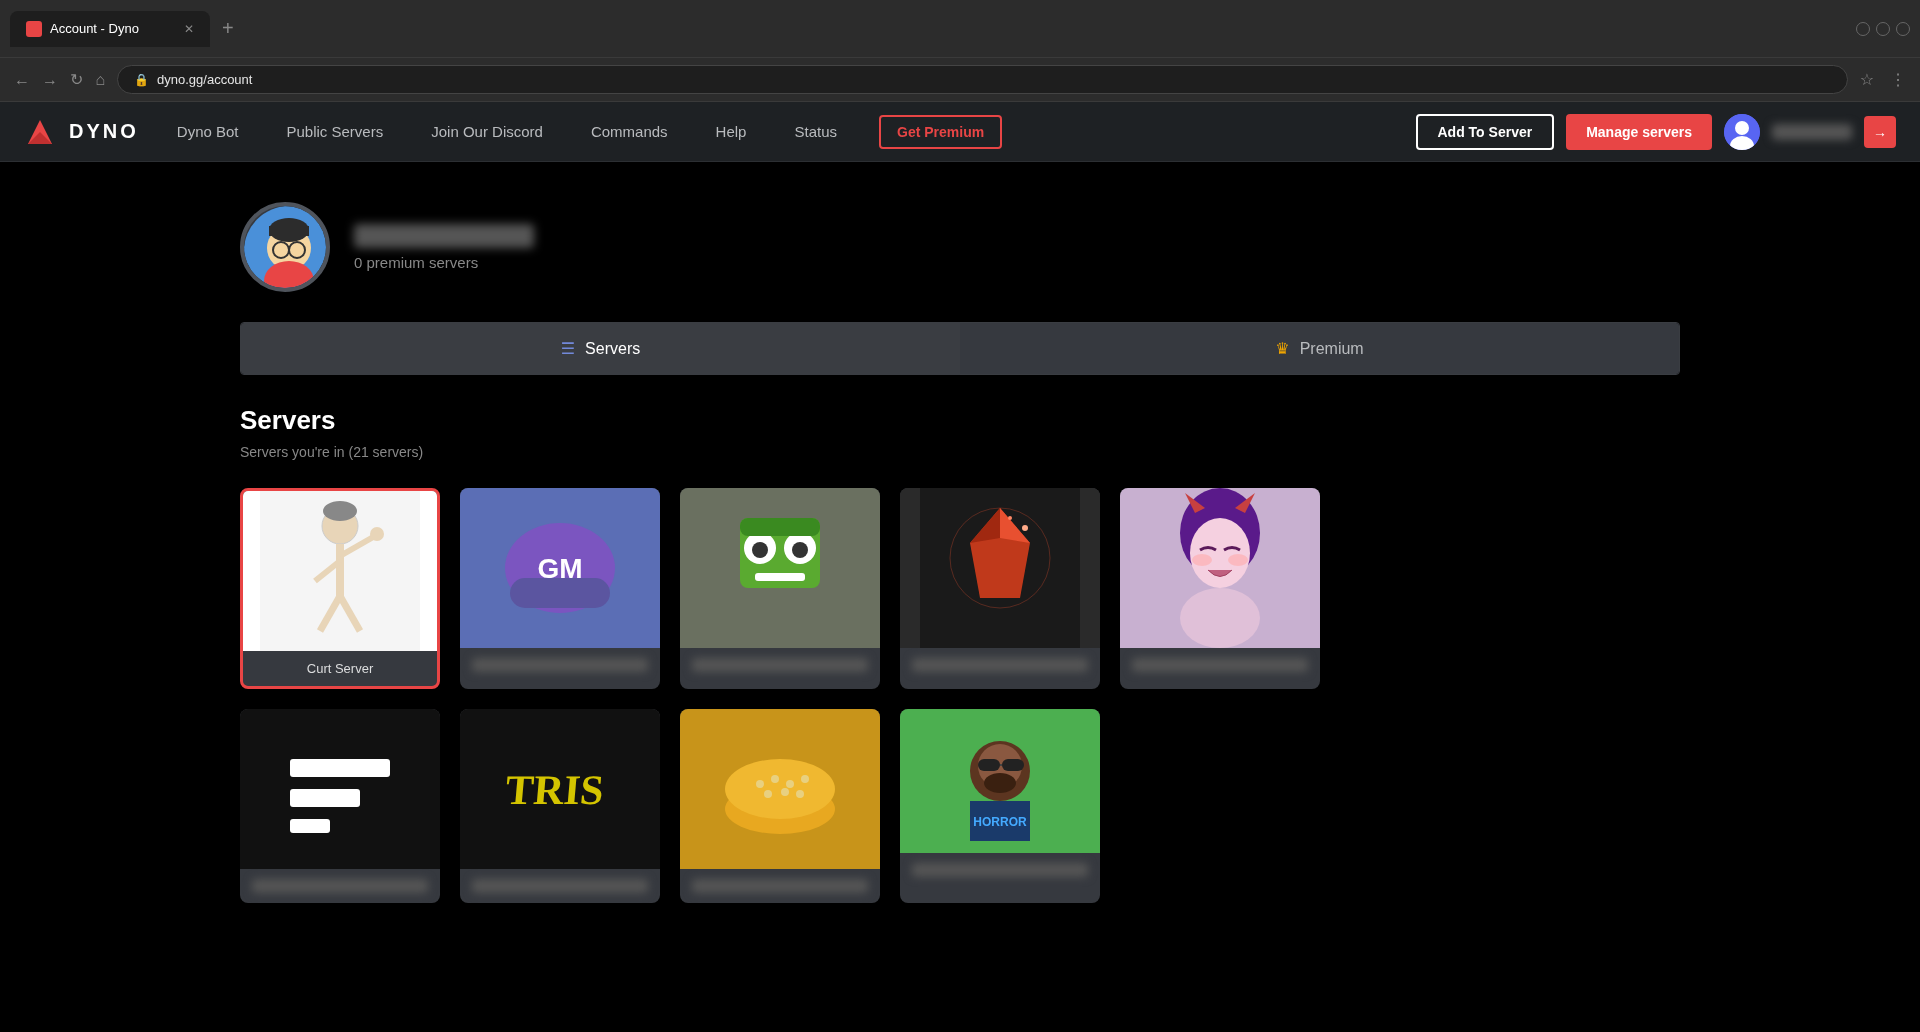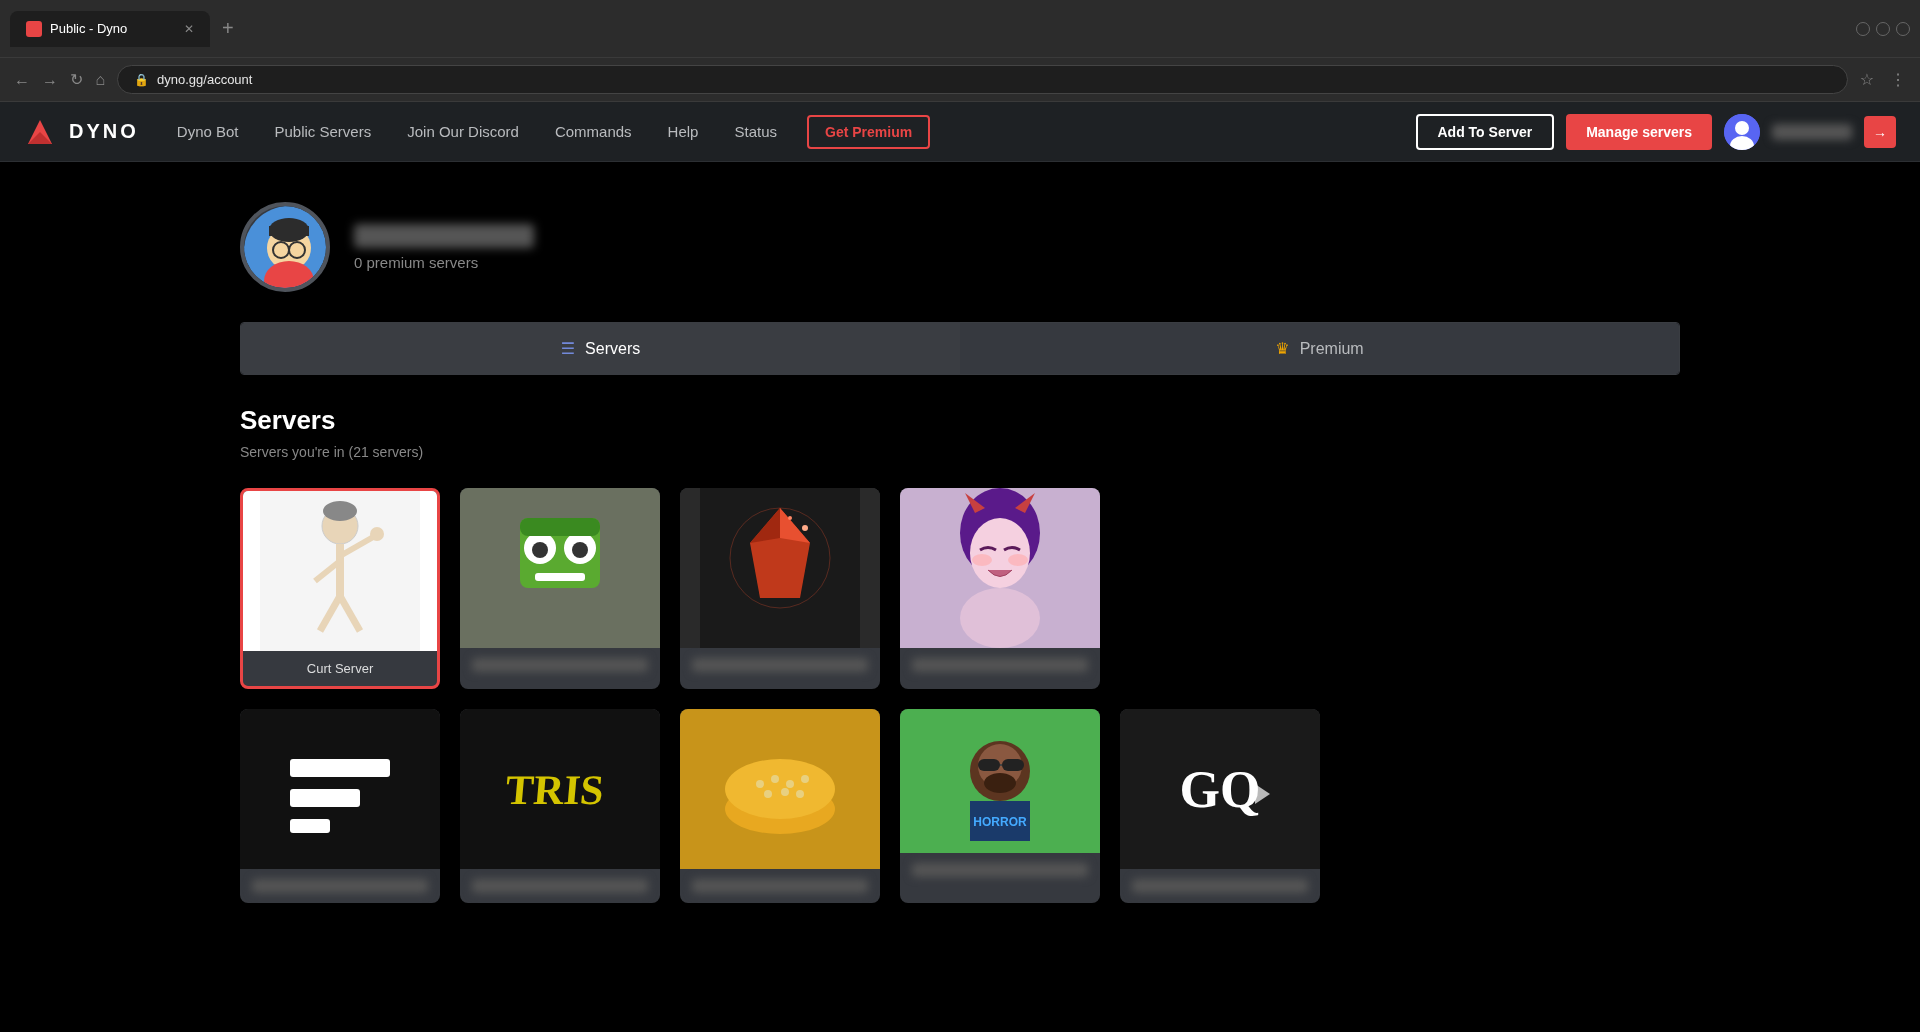--- a/index.html
+++ b/index.html
@@ -156,21 +156,21 @@
     }
     .dyno-logo-text {
       font-size: 20px;
       font-weight: 700;
       letter-spacing: 3px;
       color: #fff;
     }
     .nav-links {
       display: flex;
       align-items: center;
-      gap: 8px;
+      gap: 20px;
       flex: 1;
     }
     .nav-link {
       color: #b9bbbe;
       text-decoration: none;
       font-size: 15px;
       padding: 8px 14px;
       border-radius: 4px;
       cursor: pointer;
     }
@@ -456,21 +456,21 @@
       overflow: hidden;
     }
   </style>
 </head>
 <body>
 
 <div class="browser-chrome">
   <div class="tab-bar">
     <div class="tab active">
       <div class="tab-favicon"></div>
-      <span>Public - Dyno</span>
+      <span>Account - Dyno</span>
       <span class="tab-close">✕</span>
     </div>
     <button class="tab-new">+</button>
   </div>
   <div class="browser-controls">
     <div class="win-btn win-minimize"></div>
     <div class="win-btn win-maximize"></div>
     <div class="win-btn win-close"></div>
   </div>
 </div>
@@ -590,20 +590,33 @@
 
             <circle cx="117" cy="43" r="7" fill="#e8d5b8"></circle>
 
             <line x1="80" y1="105" x2="60" y2="140" stroke="#e8d5b8" stroke-width="7"></line>
             <line x1="80" y1="105" x2="100" y2="140" stroke="#e8d5b8" stroke-width="7"></line>
           </svg>
         </div>
         <div class="server-name">Curt Server</div>
       </div>
 
+      <div class="server-card">
+        <div class="gm-server-img">
+          <svg viewBox="0 0 160 160" width="160" height="160" xmlns="http://www.w3.org/2000/svg">
+            <rect width="160" height="160" fill="#5b6eb5"></rect>
+
+            <ellipse cx="80" cy="80" rx="55" ry="45" fill="#7b55c0"></ellipse>
+            <text x="80" y="90" text-anchor="middle" font-size="28" font-weight="bold" fill="#fff">GM</text>
+
+            <rect x="30" y="90" width="100" height="30" rx="15" fill="#5b55a0"></rect>
+          </svg>
+        </div>
+        <div class="server-name-blurred"></div>
+      </div>
 
       <div class="server-card">
         <div class="green-robot-img">
           <svg viewBox="0 0 160 160" width="160" height="160" xmlns="http://www.w3.org/2000/svg">
             <rect width="160" height="160" fill="#6a7060"></rect>
 
             <rect x="40" y="30" width="80" height="70" rx="8" fill="#5aaa30"></rect>
 
             <circle cx="60" cy="60" r="16" fill="white"></circle>
             <circle cx="100" cy="60" r="16" fill="white"></circle>
@@ -724,28 +737,16 @@
 
             <ellipse cx="80" cy="62" rx="16" ry="10" fill="#3a2010"></ellipse>
 
             <rect x="50" y="80" width="60" height="40" fill="#1a3a6a"></rect>
             <text x="80" y="105" text-anchor="middle" font-size="12" fill="#4af" font-weight="bold">HORROR</text>
           </svg>
         </div>
         <div class="server-name-blurred"></div>
       </div>
 
-      <div class="server-card">
-        <div class="gq-server-img">
-          <svg viewBox="0 0 160 120" width="160" height="120" xmlns="http://www.w3.org/2000/svg">
-            <rect width="160" height="120" fill="#1a1a1a"></rect>
-
-            <text x="80" y="78" text-anchor="middle" font-size="52" font-weight="900" fill="white" font-family="serif">GQ</text>
-
-            <polygon points="115,55 130,65 115,75" fill="white" opacity="0.7"></polygon>
-          </svg>
-        </div>
-        <div class="server-name-blurred"></div>
-      </div>
 
     </div>
   </div>
 </div>
 
 </body></html>

